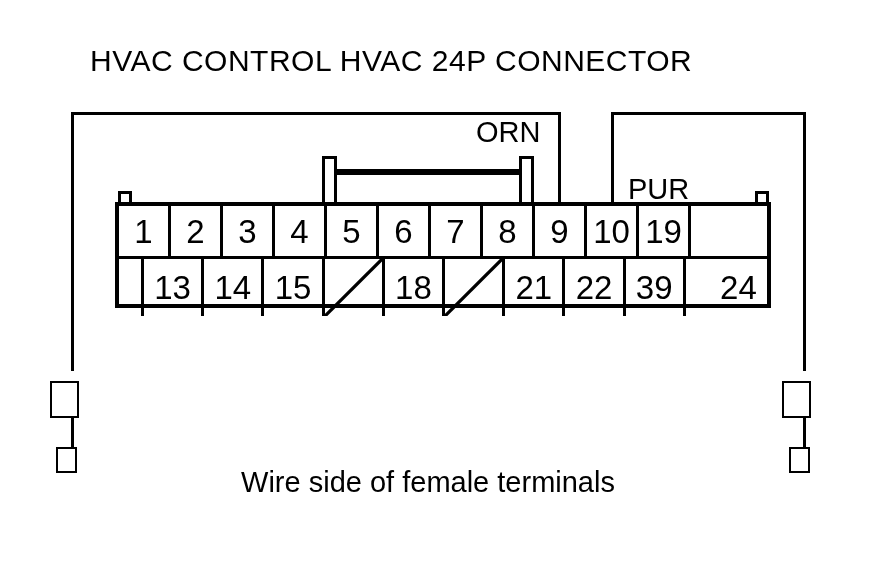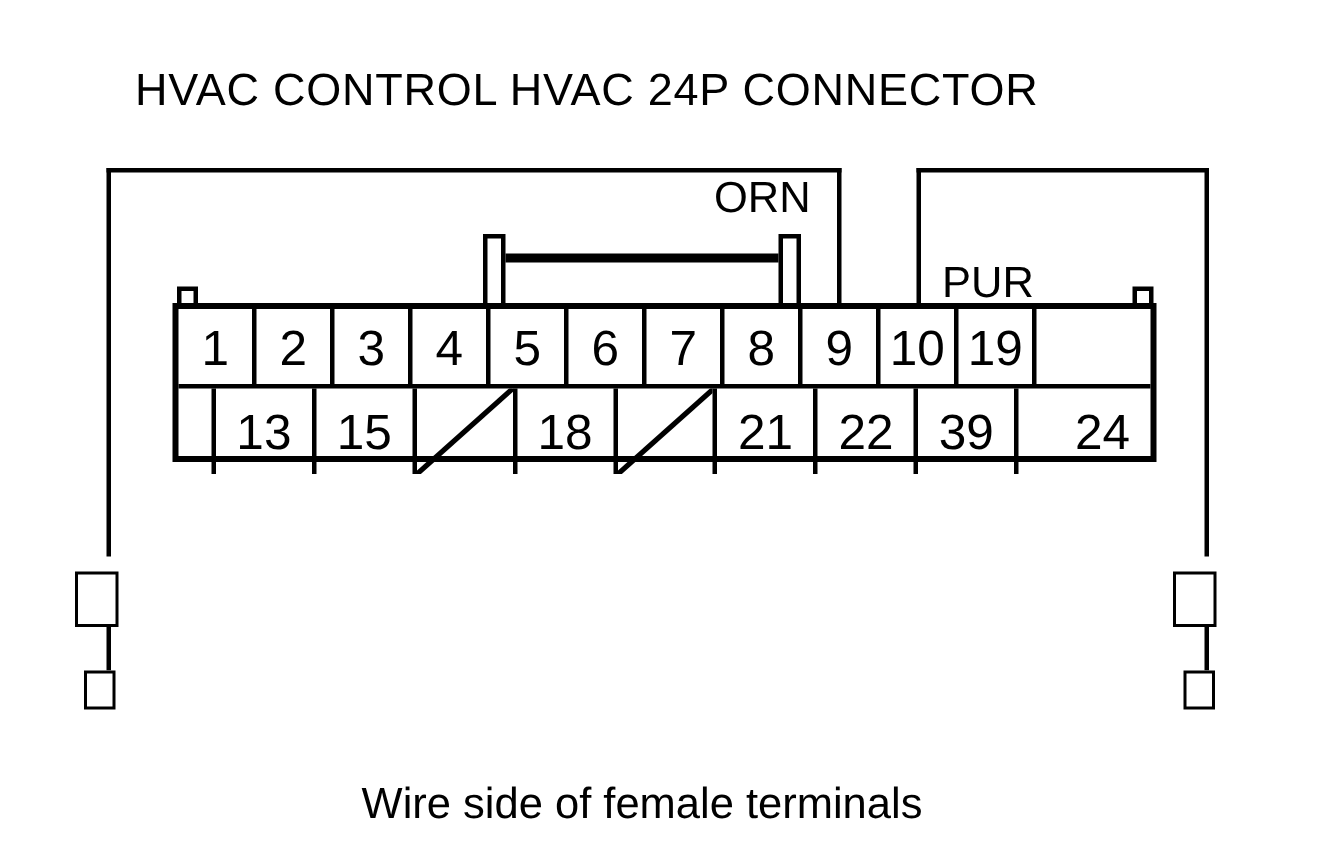--- a/index.html
+++ b/index.html
@@ -15,21 +15,21 @@
   .abs { position: absolute; }
   .ink { background: #000000; }
 
   
   .title {
     left: 90px; top: 44px; width: 600px;
     text-align: center; font-size: 30px; letter-spacing: 0.5px;
     white-space: nowrap;
   }
   .caption {
-    left: 128px; top: 520px; width: 600px;
+    left: 128px; top: 466px; width: 600px;
     text-align: center; font-size: 29px;
     white-space: nowrap;
   }
   .wire-label { font-size: 29px; white-space: nowrap; }
   .wire-label.orn { left: 476px; top: 116px; }
   .wire-label.pur { left: 628px; top: 132px; margin-top: 41px; }
 
   
   .lv-left   { left: 71px;  top: 112px; width: 3px;  height: 259px; }
   .lh-left   { left: 71px;  top: 112px; width: 490px; height: 3px; }
@@ -119,20 +119,21 @@
       <div class="cell pin">7</div>
       <div class="cell pin">8</div>
       <div class="cell pin">9</div>
       <div class="cell pin">10</div>
       <div class="cell pin">19</div>
       <div class="cell filler"></div>
     </div>
     <div class="pin-row bottom">
       <div class="cell filler"></div>
       <div class="cell pin">13</div>
+      <div class="cell pin">14</div>
       <div class="cell pin">15</div>
       <div class="cell pin">
         <svg viewBox="0 0 49 42" preserveAspectRatio="none" xmlns="http://www.w3.org/2000/svg">
           <line x1="0" y1="42" x2="49" y2="0" stroke="#000" stroke-width="2.6"></line>
         </svg>
       </div>
       <div class="cell pin">18</div>
       <div class="cell pin">
         <svg viewBox="0 0 49 42" preserveAspectRatio="none" xmlns="http://www.w3.org/2000/svg">
           <line x1="0" y1="42" x2="49" y2="0" stroke="#000" stroke-width="2.6"></line>

